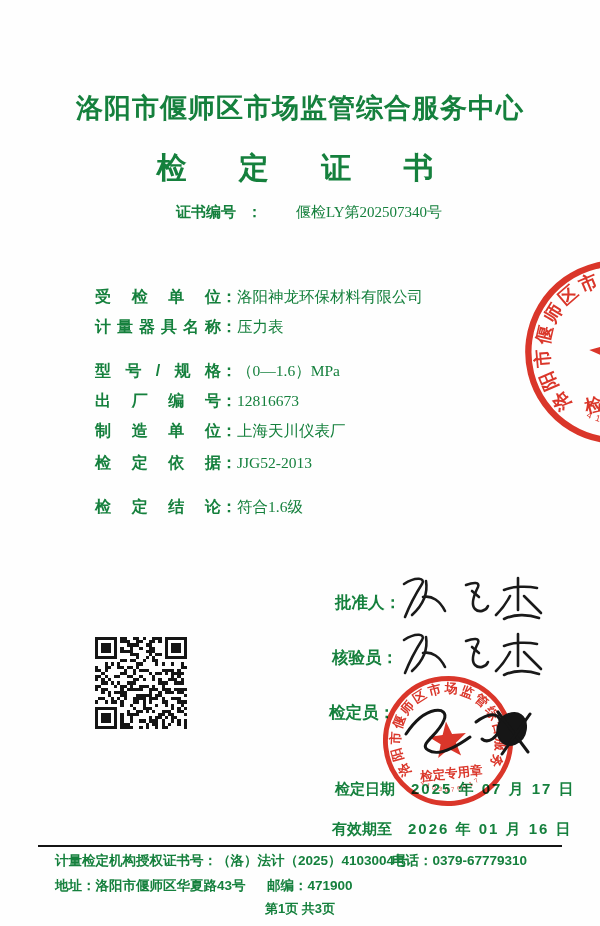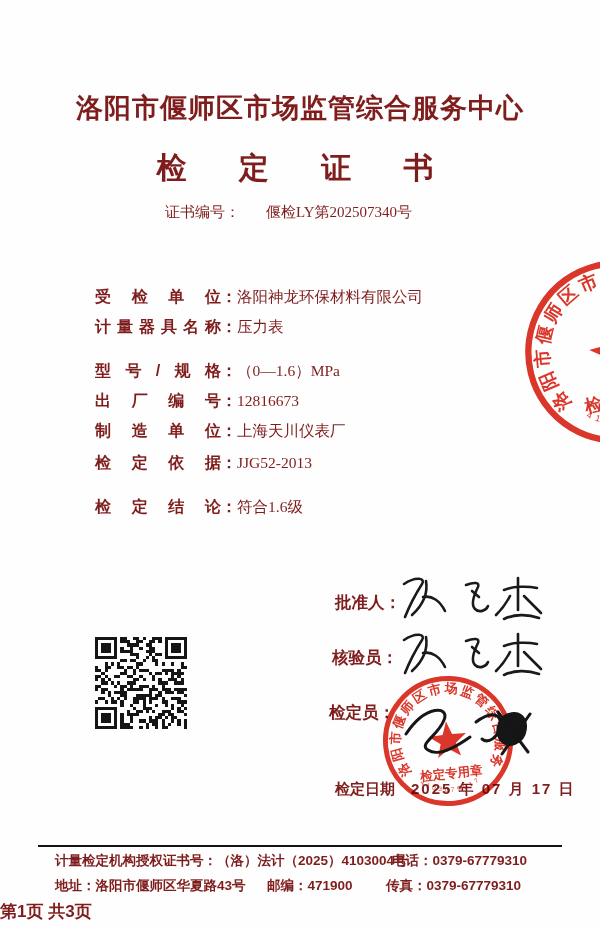--- a/index.html
+++ b/index.html
@@ -1,51 +1,51 @@
 <!DOCTYPE html>
 <html><head>
 <meta charset="utf-8">
 <style>
   html,body{margin:0;padding:0;background:#e8e8e8;}
   .page{
     position:relative; width:600px; height:926px; margin:0 auto;
     background:#fefefe; overflow:hidden;
     font-family:"Liberation Sans","DejaVu Sans",sans-serif;
-    color:#7f1d1d;
+    color:#15803d;
   }
   .abs{position:absolute;}
   .org-title{
     top:90px; left:0; width:100%; text-align:center;
     font-size:27px; font-weight:bold; letter-spacing:1px;
   }
   .doc-title{
     top:148px; left:0; width:100%; text-align:center;
     font-size:30px; font-weight:bold; letter-spacing:22px; padding-left:12px;
     box-sizing:border-box;
   }
   .cert-row{top:203px; left:165px; font-size:15px;}
-  .cert-row .lbl{font-weight:normal;}
-  .cert-row .val{font-family:"Liberation Serif","DejaVu Serif",serif; margin-left:26px;}
+  .cert-row .lbl{font-weight:bold;margin-left:11px;}
+  .cert-row .val{font-family:"Liberation Serif","DejaVu Serif",serif; margin-left:34px;}
   .f-row{left:95px; font-size:16px; white-space:nowrap;}
   .jlabel{
     display:inline-block; width:126px; font-weight:bold;
     text-align:justify; text-align-last:justify; vertical-align:baseline;margin-top:21px;
   }
   .colon{font-weight:bold;}
   .fval{
     font-family:"Liberation Serif","DejaVu Serif",serif;
     font-size:15.5px; 
   }
   .sig-row{font-size:16.5px; font-weight:bold; white-space:nowrap;}
   .sig-svg{position:absolute; overflow:visible;}
   .date-row{font-size:15px; font-weight:bold; white-space:nowrap;}
   .date-row .dval{margin-left:16px; letter-spacing:2px;}
   .divider{left:38px; top:845px; width:524px; height:2px; background:#141414;}
   .foot{font-size:13.5px; font-weight:bold; white-space:nowrap;}
-  .page-info{top:900px; left:0; width:100%; text-align:left; font-size:17px; font-weight:bold;}
+  .page-info{top:900px; left:0; width:100%; text-align:center; font-size:13px; font-weight:bold;}
   .seal{mix-blend-mode:multiply; opacity:.94;}
   .seal text{font-family:"Liberation Sans","DejaVu Sans",sans-serif;}
   .qr-box{left:95px; top:637px; width:92px; height:92px;}
   .scribble{overflow:visible;}
 </style>
 </head>
 <body>
 
 <div class="page">
 
@@ -408,20 +408,23 @@
     <path d="M122,8 L122,40"></path>
     <path d="M108,20 C117,16 132,16 141,18"></path>
     <path d="M114,26 C110,34 105,40 100,45"></path>
     <path d="M128,26 C134,32 140,38 145,43"></path>
     <path d="M108,49 C118,44 132,44 143,48"></path>
   </svg>
 
   <div class="abs date-row" style="left:335px; top:780px;">
     <span>检定日期</span><span class="dval">2025 年 07 月 17 日</span>
   </div>
+  <div class="abs date-row" style="left:332px; top:820px;">
+    <span>有效期至</span><span class="dval">2026 年 01 月 16 日</span>
+  </div>
 
   <svg class="abs seal" style="left:381px; top:674px; transform:rotate(-6deg);" width="134" height="134" viewBox="0 0 150 150">
     <defs>
       <path id="arcT-b" d="M30.7,105.8 A54,54 0 1 1 119.3,105.8" fill="none"></path>
       <path id="arcB-b" d="M34.5,114.9 A57,57 0 0 0 115.5,114.9" fill="none"></path>
     </defs>
     <circle cx="75" cy="75" r="70" fill="none" stroke="#d9291c" stroke-width="5.5"></circle>
     <text font-size="14.5" font-weight="bold" fill="#d9291c">
       <textPath href="#arcT-b" startOffset="0" textLength="270">洛阳市偃师区市场监管综合服务中心</textPath>
     </text>
@@ -454,16 +457,15 @@
     <text font-size="7" fill="#d9291c">
       <textPath href="#arcB-t" startOffset="6" textLength="70">4103070017</textPath>
     </text>
   </svg>
 
   <div class="abs divider"></div>
   <div class="abs foot" style="left:55px; top:852px;">计量检定机构授权证书号：（洛）法计（2025）4103004号</div>
   <div class="abs foot" style="left:392px; top:852px;">电话：0379-67779310</div>
   <div class="abs foot" style="left:55px; top:877px;">地址：洛阳市偃师区华夏路43号</div>
   <div class="abs foot" style="left:267px; top:877px;">邮编：471900</div>
-  <div class="abs foot" style="left:386px; top:877px;">传真：0379-67779310</div>
   <div class="abs page-info">第1页  共3页</div>
 
 </div>
 
 </body></html>

